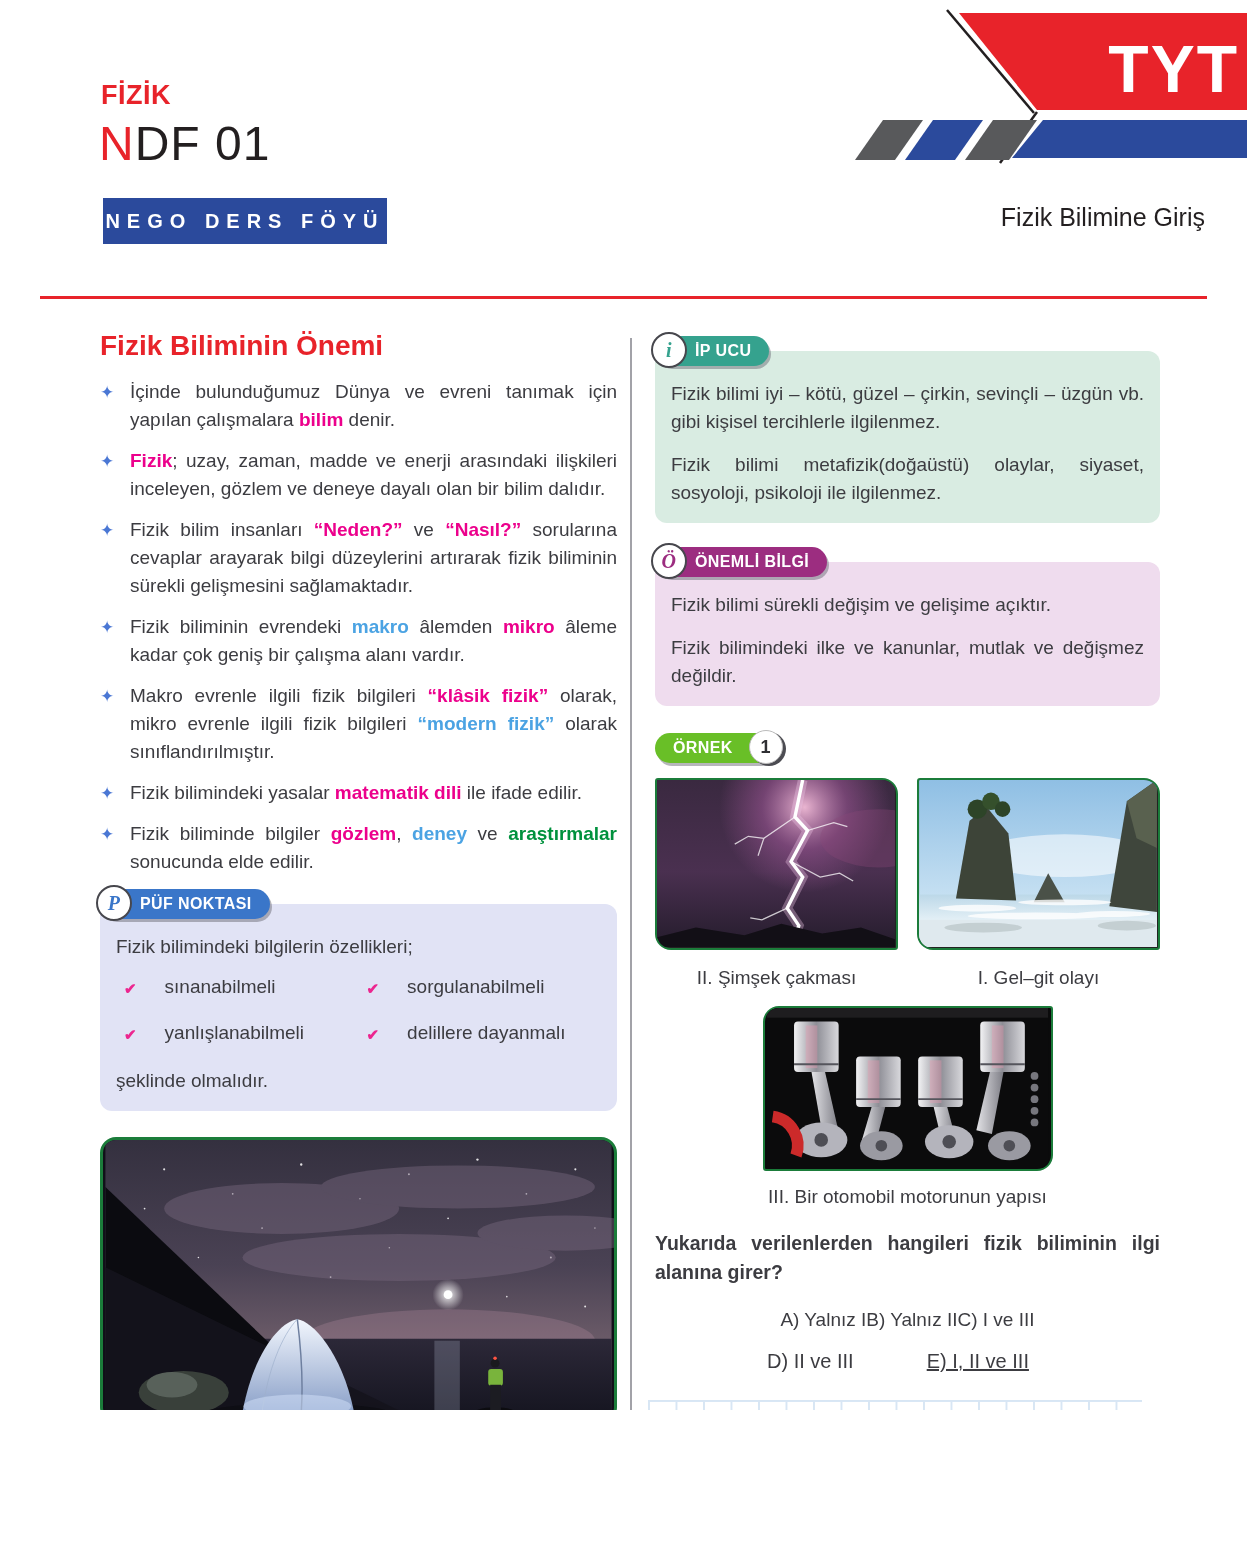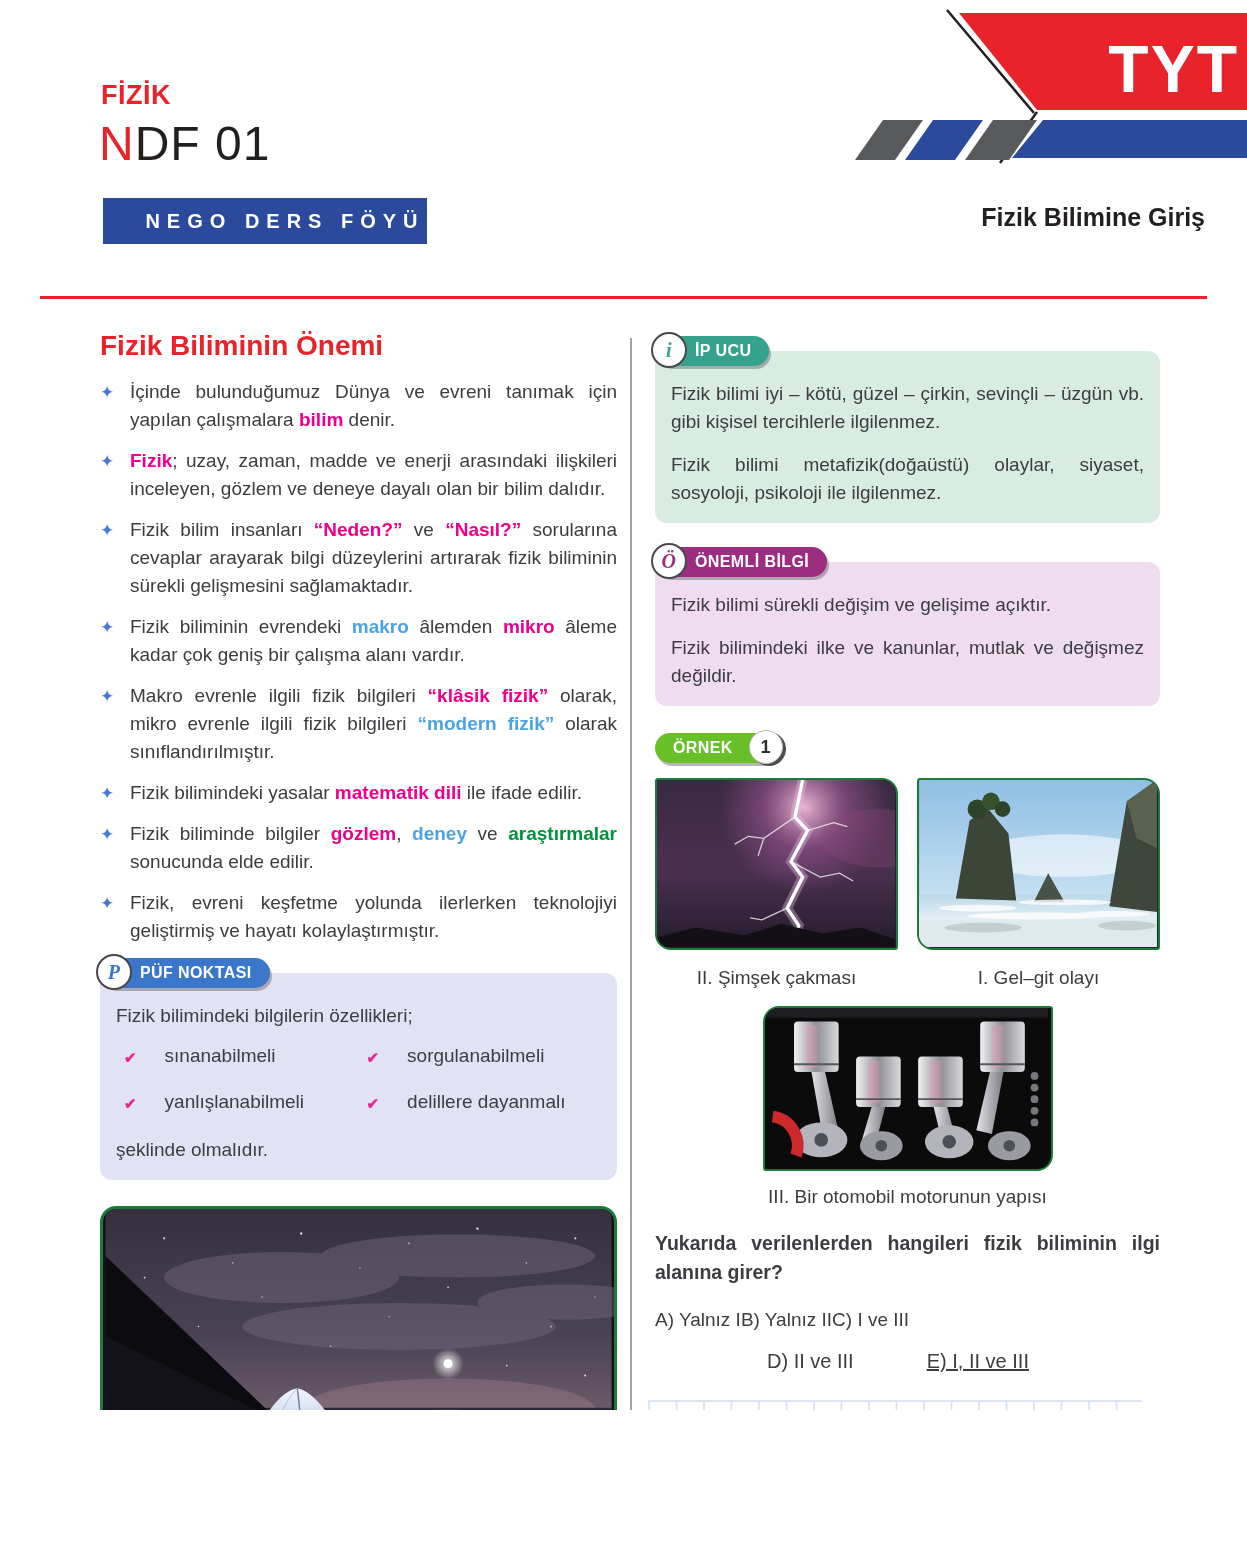--- a/index.html
+++ b/index.html
@@ -3,24 +3,24 @@
 <meta charset="utf-8">
 <style>
   html,body{margin:0;padding:0;background:#fff;}
   body{font-family:"Liberation Sans",sans-serif;color:#3c3c41;}
   .page{position:relative;width:1247px;height:1410px;background:#fff;overflow:hidden;}
 
   
   .fizik{position:absolute;left:101px;top:80px;font-size:27px;font-weight:bold;color:#e8232a;letter-spacing:.5px;}
   .ndf{position:absolute;left:99px;top:116px;font-size:48px;font-weight:normal;color:#231f20;letter-spacing:1px;}
   .ndf .n{color:#e8232a;}
-  .series-box{position:absolute;left:103px;top:198px;width:284px;height:46px;background:#2b4a9c;display:flex;align-items:center;justify-content:center;padding-left:40px;}
+  .series-box{position:absolute;left:103px;top:198px;width:284px;height:46px;background:#2b4a9c;display:flex;align-items:center;justify-content:center;}
   .series-box span{color:#fff;font-weight:bold;font-size:20px;letter-spacing:7px;white-space:nowrap;}
   .tyt-wrap{position:absolute;right:0;top:0;width:400px;height:175px;}
-  .topic-title{position:absolute;right:42px;top:203px;font-size:25px;font-weight:bold;color:#231f20;}
+  .topic-title{position:absolute;right:42px;top:203px;font-size:25px;font-weight:normal;color:#231f20;}
   .red-rule{position:absolute;left:40px;right:40px;top:296px;height:3px;background:#e8232a;}
 
   
   .col-divider{position:absolute;left:630px;top:338px;width:1.5px;height:1142px;background:#a2a2a8;}
   .col-left{position:absolute;left:100px;top:330px;width:517px;}
   .col-right{position:absolute;left:655px;top:336px;width:505px;}
 
   .section-title{color:#e8232a;font-size:28px;font-weight:bold;margin:0 0 16px 0;}
   .bullets{list-style:none;margin:0;padding:0;}
   .bullet-item{position:relative;padding-left:30px;margin-bottom:13px;font-size:19px;line-height:28px;text-align:justify;}
@@ -65,21 +65,21 @@
   .example-photos{display:flex;gap:19px;margin-top:15px;}
   .ex-fig{width:243px;}
   .ex-img{width:243px;height:172px;border:2.5px solid #1b7c3a;box-sizing:border-box;overflow:hidden;border-radius:3px 16px 3px 16px;background:#222;}
   .ex-img svg{display:block;}
   .ex-label{text-align:center;font-size:19px;color:#3c3c41;margin-top:17px;}
   .engine-fig{width:290px;margin:17px auto 0 auto;}
   .engine-img{width:290px;height:165px;border:2.5px solid #1b7c3a;box-sizing:border-box;overflow:hidden;border-radius:16px 3px 16px 3px;background:#0b0b0c;}
   .engine-label{text-align:center;font-size:19px;margin-top:15px;}
 
   .question{font-weight:bold;font-size:19.5px;line-height:29px;margin-top:21px;text-align:justify;}
-  .opt-row1{display:flex;justify-content:flex-start;margin-top:22px;font-size:19px;}
+  .opt-row1{display:flex;justify-content:center;margin-top:22px;font-size:19px;}
   .opt-row2{display:flex;margin-top:19px;font-size:20px;}
   .opt-row2 .opt:first-child{margin-left:112px;}
   .opt-row2 .opt:last-child{margin-left:73px;text-decoration:underline;}
 
   .grid-paper{margin-top:27px;margin-left:-7px;width:494px;height:142px;opacity:.8;
       background-image:linear-gradient(#cfe0f2 1.5px,transparent 1.5px),linear-gradient(90deg,#cfe0f2 1.5px,transparent 1.5px);
       background-size:27.5px 28.4px;background-position:0 0;}
 
   
   .footer-line{position:absolute;left:40px;right:40px;top:1497px;height:2px;background:#4c4c50;}
@@ -130,21 +130,21 @@
   <div class="col-left">
     <h2 class="section-title">Fizik Biliminin Önemi</h2>
     <ul class="bullets">
       <li class="bullet-item"><span class="star">✦</span><span><span>İçinde bulunduğumuz Dünya ve evreni tanımak için yapılan çalışmalara </span><span class="hl hl-magenta">bilim</span><span> denir.</span></span></li>
       <li class="bullet-item"><span class="star">✦</span><span><span class="hl hl-magenta">Fizik</span><span>; uzay, zaman, madde ve enerji arasındaki ilişkileri inceleyen, gözlem ve deneye dayalı olan bir bilim dalıdır.</span></span></li>
       <li class="bullet-item"><span class="star">✦</span><span><span>Fizik bilim insanları </span><span class="hl hl-magenta">“Neden?”</span><span> ve </span><span class="hl hl-magenta">“Nasıl?”</span><span> sorularına cevaplar arayarak bilgi düzeylerini artırarak fizik biliminin sürekli gelişmesini sağlamaktadır.</span></span></li>
       <li class="bullet-item"><span class="star">✦</span><span><span>Fizik biliminin evrendeki </span><span class="hl hl-blue">makro</span><span> âlemden </span><span class="hl hl-magenta">mikro</span><span> âleme kadar çok geniş bir çalışma alanı vardır.</span></span></li>
       <li class="bullet-item"><span class="star">✦</span><span><span>Makro evrenle ilgili fizik bilgileri </span><span class="hl hl-magenta">“klâsik fizik”</span><span> olarak, mikro evrenle ilgili fizik bilgileri </span><span class="hl hl-blue">“modern fizik”</span><span> olarak sınıflandırılmıştır.</span></span></li>
       <li class="bullet-item"><span class="star">✦</span><span><span>Fizik bilimindeki yasalar </span><span class="hl hl-magenta">matematik dili</span><span> ile ifade edilir.</span></span></li>
       <li class="bullet-item"><span class="star">✦</span><span><span>Fizik biliminde bilgiler </span><span class="hl hl-magenta">gözlem</span><span>, </span><span class="hl hl-blue">deney</span><span> ve </span><span class="hl hl-green">araştırmalar</span><span> sonucunda elde edilir.</span></span></li>
-      <li class="bullet-item"><span class="star">✦</span><span><span>Fizik, evreni keşfetme yolunda ilerlerken teknolojiyi geliştirmiş ve hayatı kolaylaştırmıştır.</span></span></li>
+      <li class="bullet-item"><span class="star">✦</span></li>
     </ul>
 
     <div class="badge badge-puf">
       <span class="circ">P</span>
       <span>PÜF NOKTASI</span>
     </div>
     <div class="note-box box-puf">
       <p>Fizik bilimindeki bilgilerin özellikleri;</p>
       <div class="check-grid">
         <div class="check-item">

